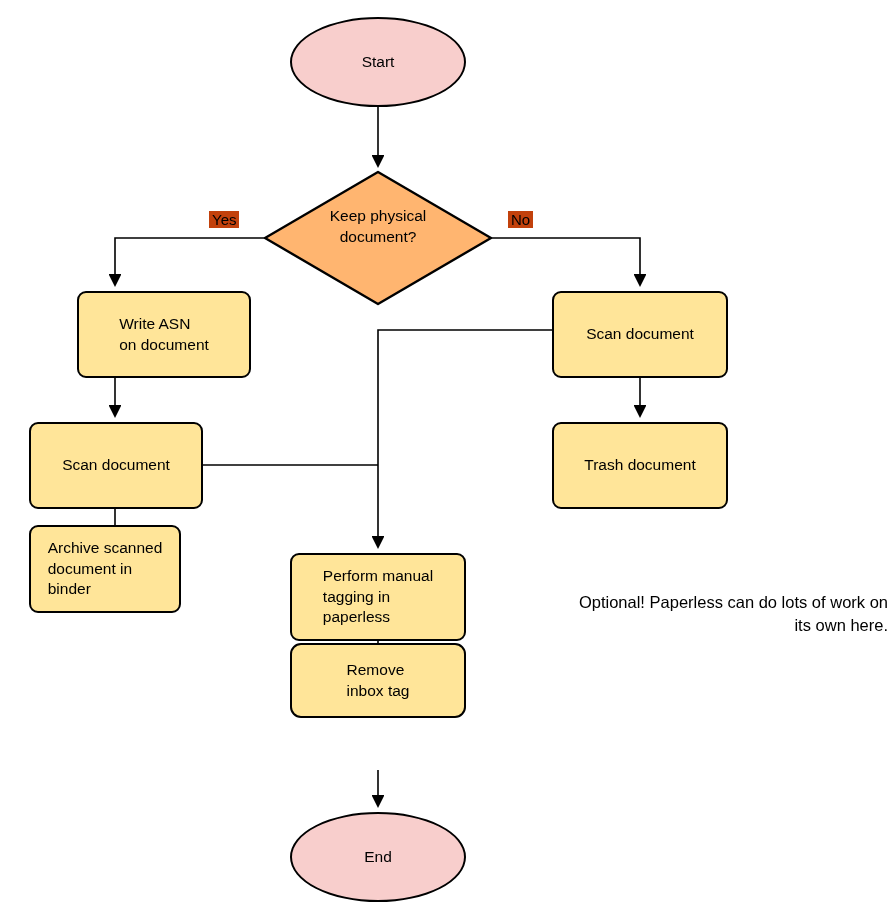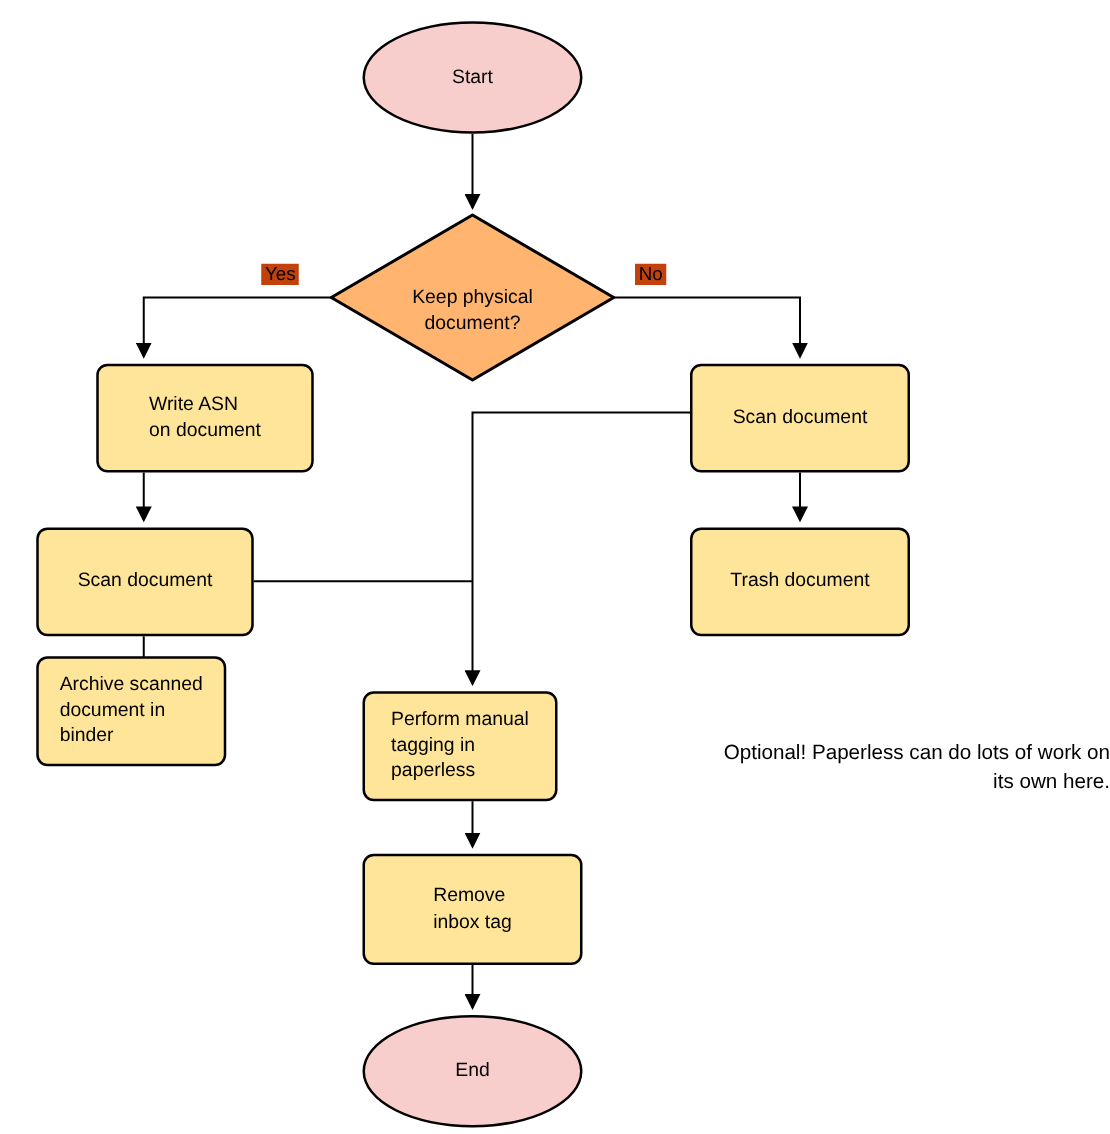--- a/index.html
+++ b/index.html
@@ -50,21 +50,21 @@
     background: var(--yellow, #ffe599);
     border: 2.4px solid var(--stroke, #000);
     border-radius: 9px;
     padding: 4px 8px;
   }
   .decision-label {
     position: absolute;
     left: 278px; top: 206px;
     width: 200px; height: 64px;
     display: flex;
-    align-items: flex-end;
+    align-items: flex-start;
     justify-content: center;
     text-align: center;
     white-space: pre-line;
     font-size: 15.5px;
     line-height: 1.35;
   }
   .edge-label {
     position: absolute;
     font-size: 15px;
     background: #c2410c;
@@ -134,27 +134,27 @@
   </div>
 
   <div class="node process" style="left:552px; top:291px; width:176px; height:87px;">
     <span>Scan document</span>
   </div>
 
   <div class="node process" style="left:552px; top:422px; width:176px; height:87px;">
     <span>Trash document</span>
   </div>
 
-  <div class="node process" style="left:290px; top:553px; width:156px; height:88px;">
+  <div class="node process" style="left:290px; top:553px; width:176px; height:88px;">
     <span>Perform manual
 tagging in
 paperless</span>
   </div>
 
-  <div class="node process" style="left:290px; top:683px; width:176px; height:89px;">
+  <div class="node process" style="left:290px; top:643px; width:176px; height:75px;border-radius:11px;">
     <span>Remove
 inbox tag</span>
   </div>
 
   <div class="node terminal" style="left:290px; top:812px;">
     <span>End</span>
   </div>
 
   <div class="annotation">Optional! Paperless can do lots of work on
 its own here.</div>

